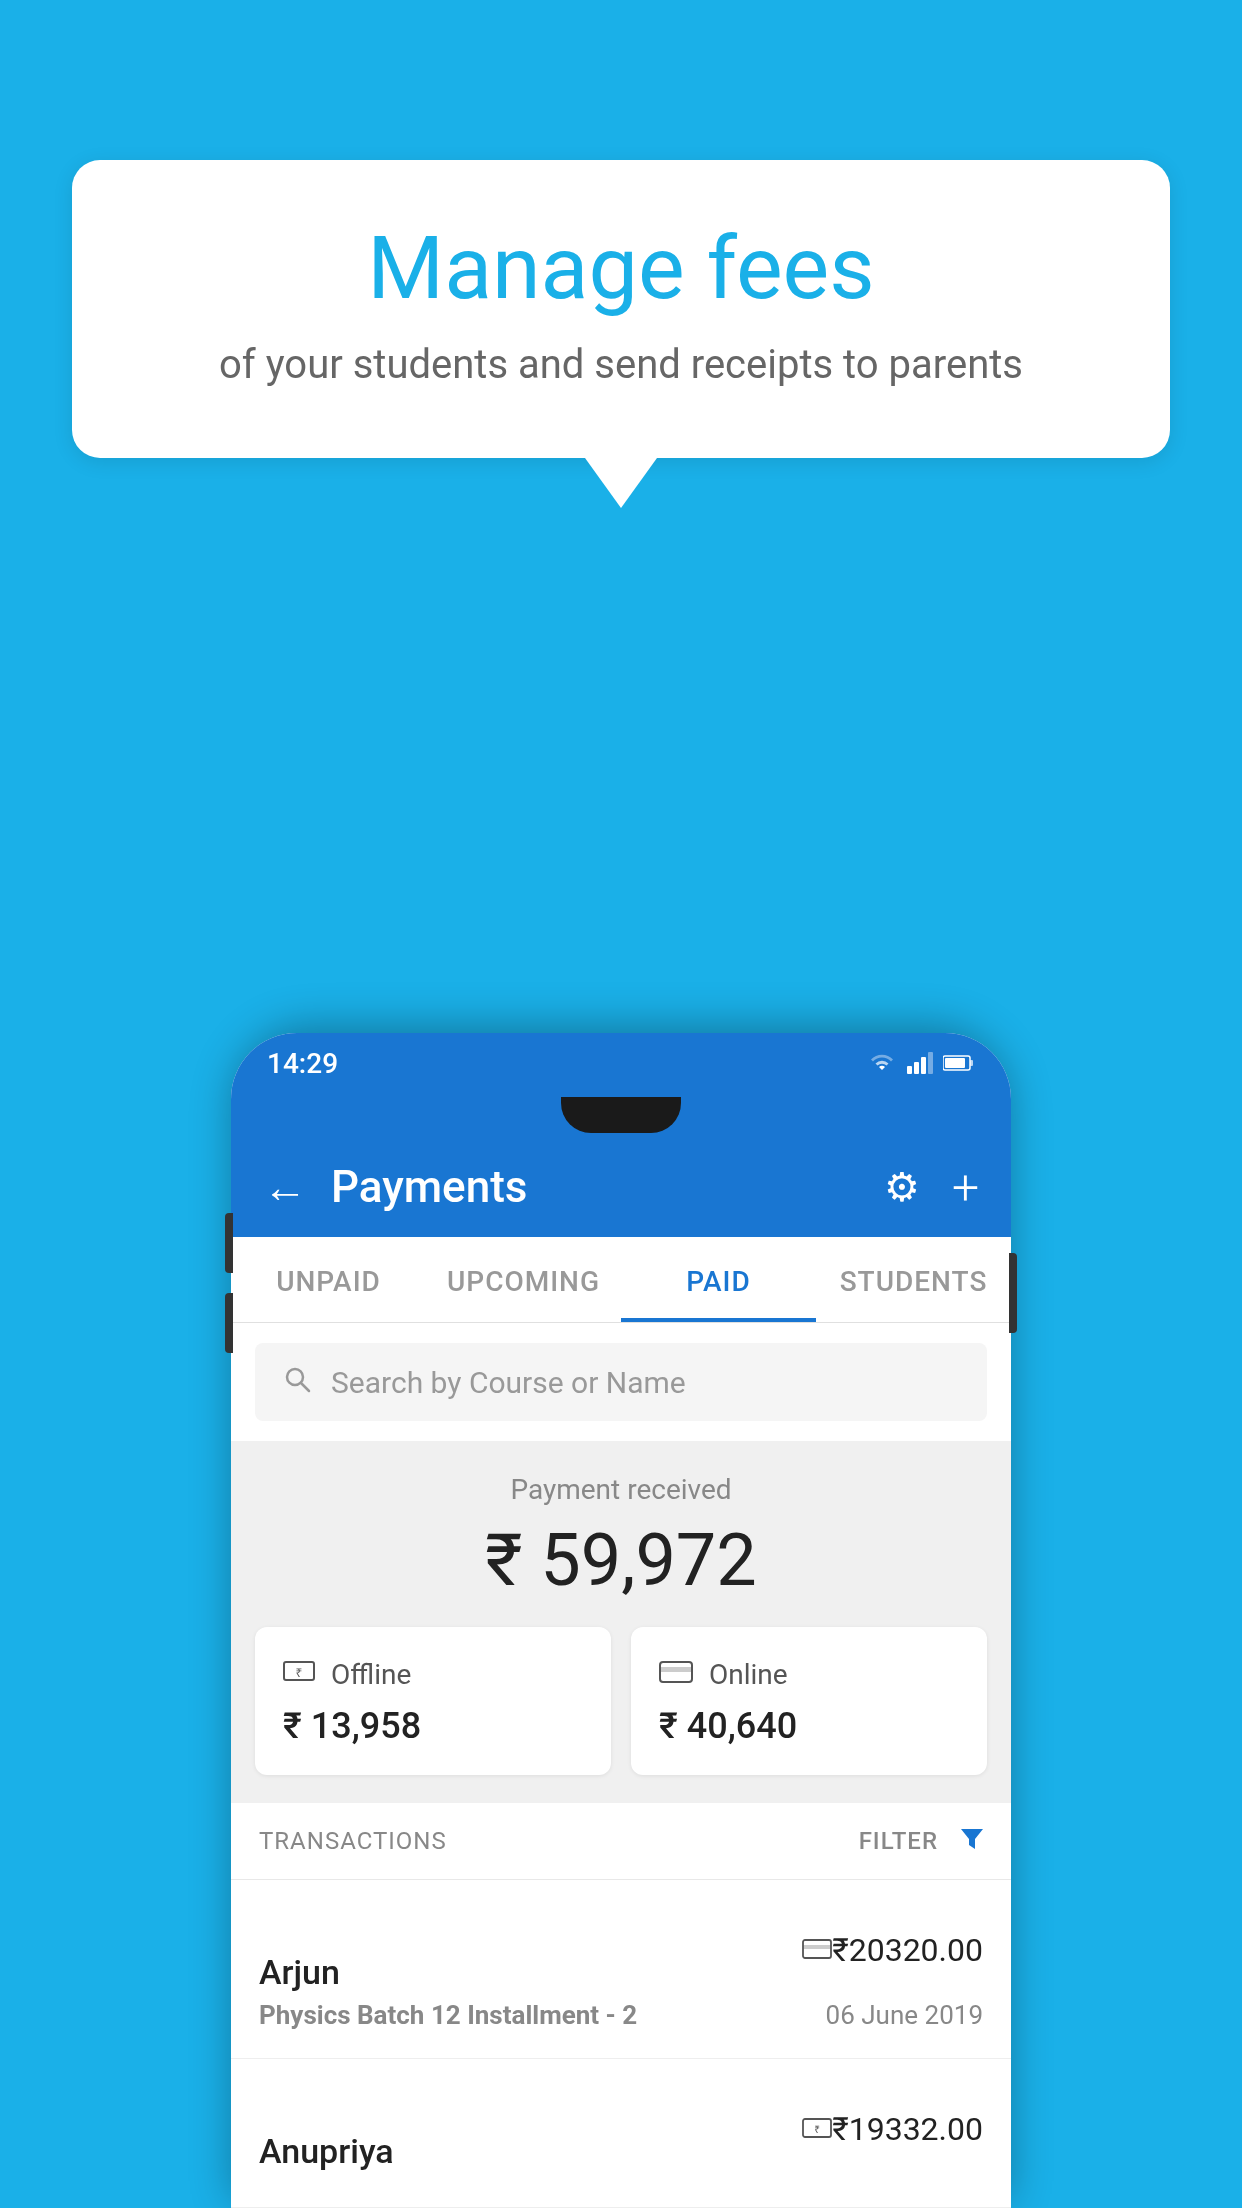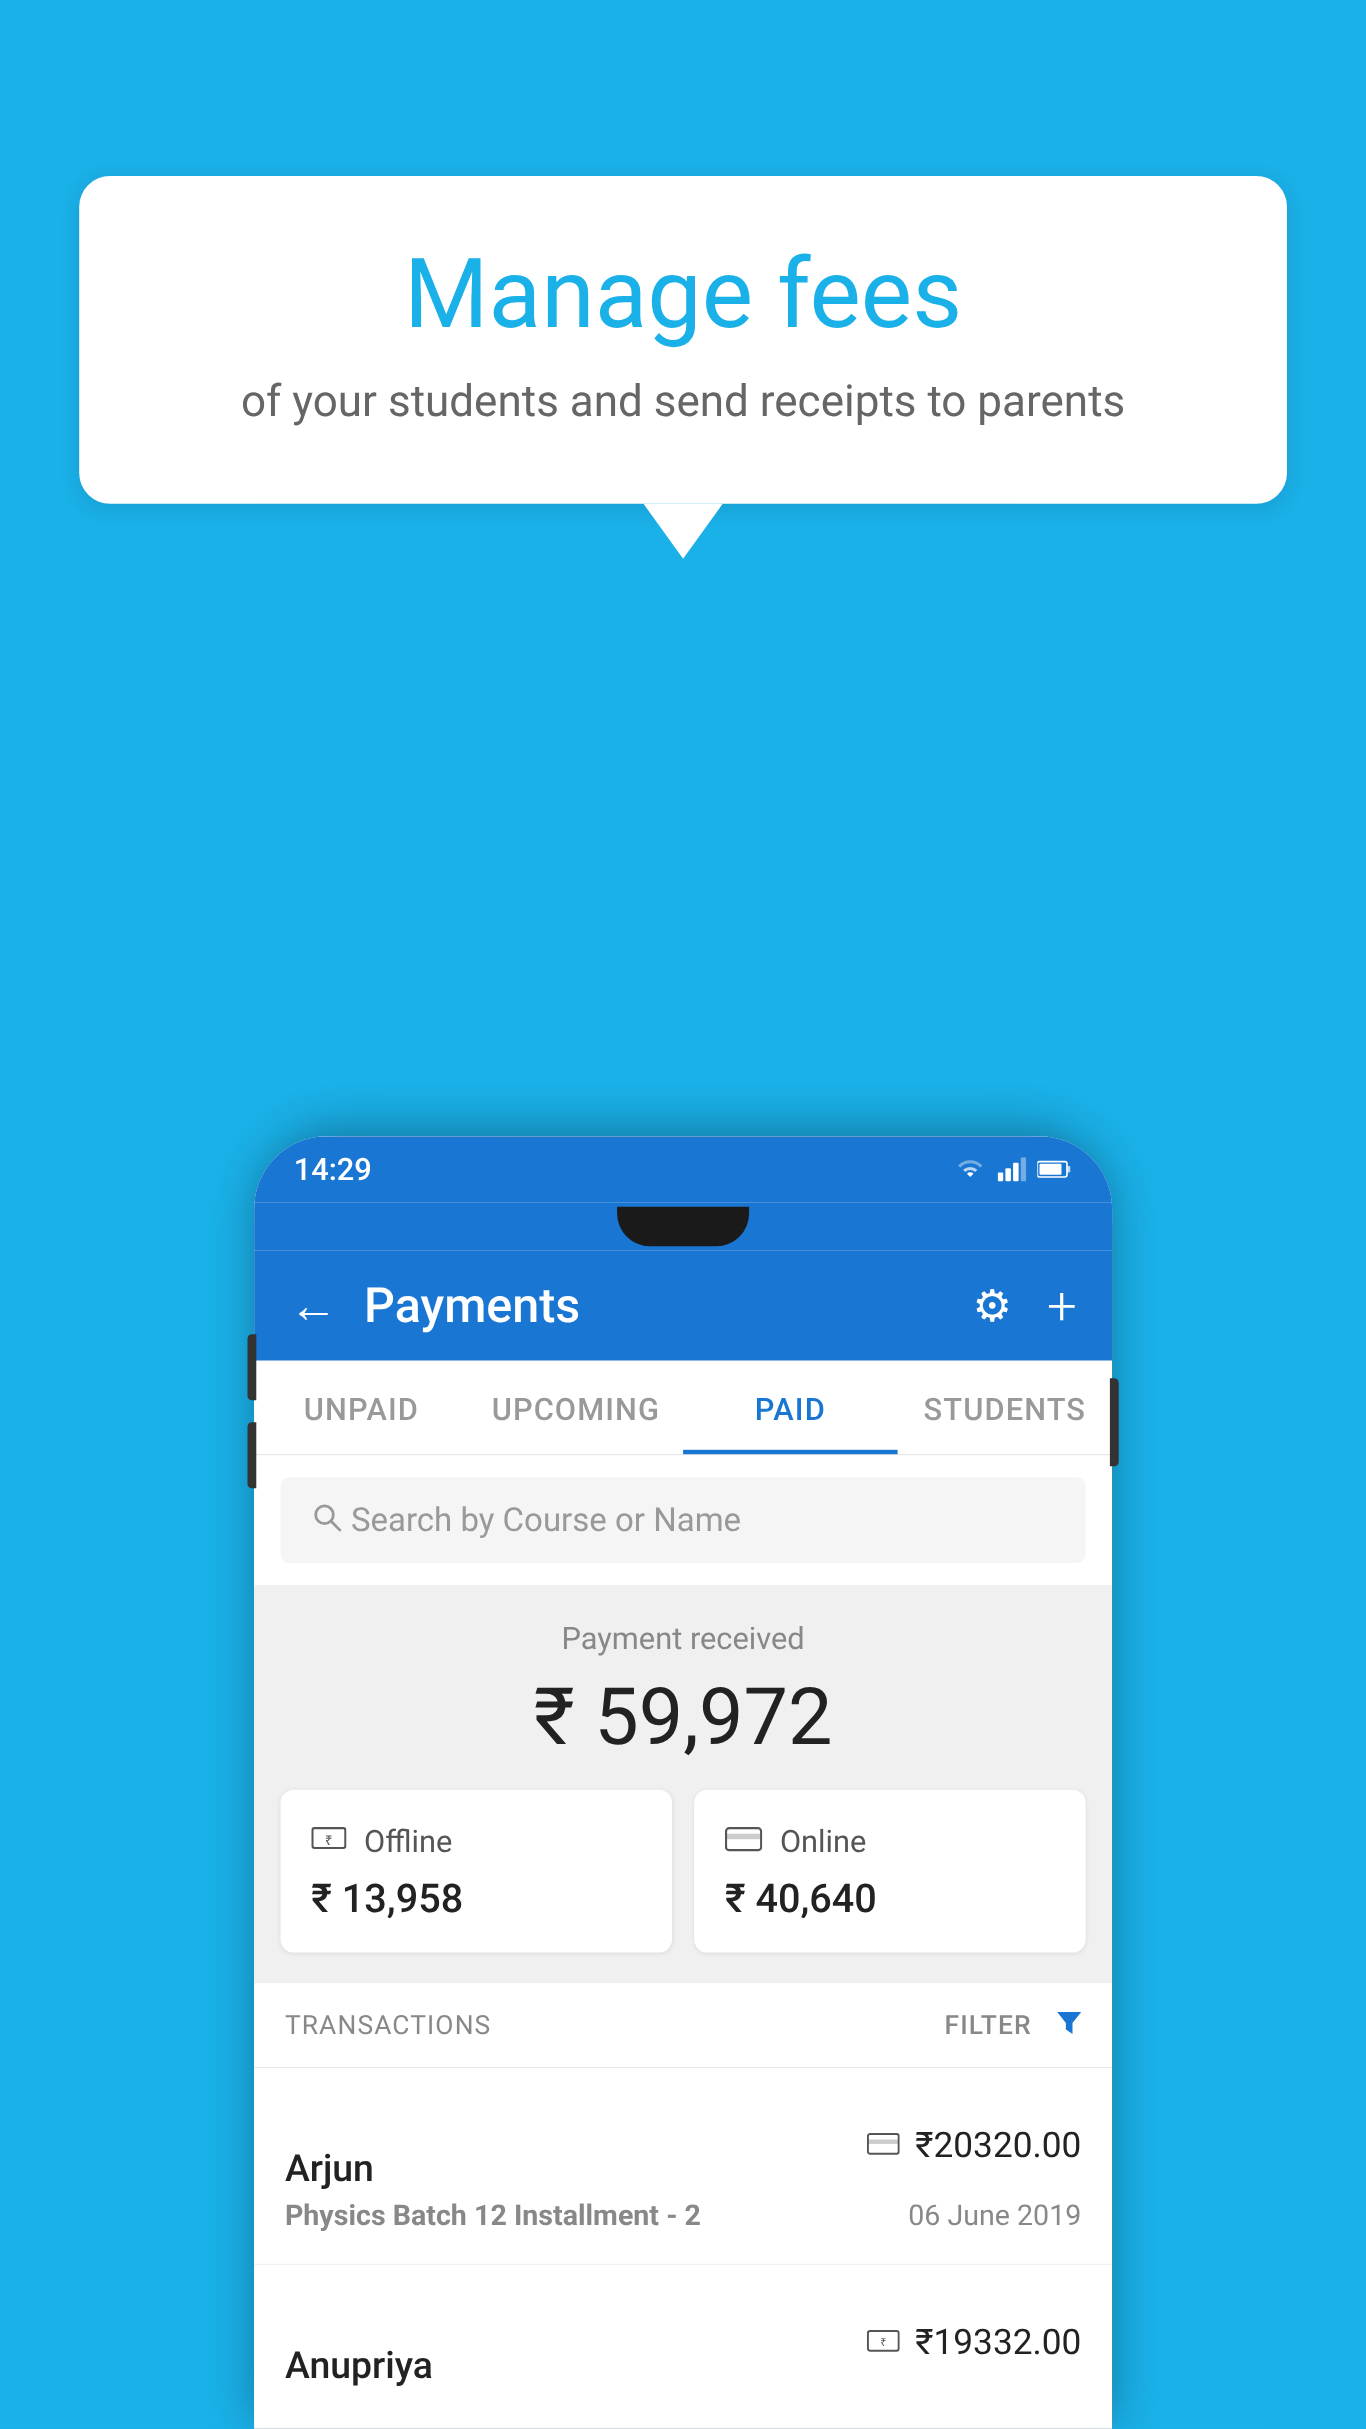--- a/index.html
+++ b/index.html
@@ -184,21 +184,21 @@
       background: white;
       padding: 20px 24px;
     }
 
     .search-box {
       background: #f5f5f5;
       border-radius: 8px;
       display: flex;
       align-items: center;
       padding: 20px 28px;
-      gap: 8px;
+      gap: 20px;
     }
 
     .search-icon-wrapper {
       color: #999;
       font-size: 32px;
     }
 
     .search-placeholder {
       color: #999;
       font-size: 30px;
@@ -314,21 +314,20 @@
     .transaction-name {
       font-size: 34px;
       font-weight: 500;
       color: #222;
       margin-top: 44px;
     }
 
     .transaction-amount-row {
       display: flex;
       align-items: center;
-      gap: 14px;
     }
 
     .transaction-payment-icon {
       font-size: 28px;
       color: #555;
     }
 
     .transaction-amount {
       font-size: 32px;
       color: #222;

